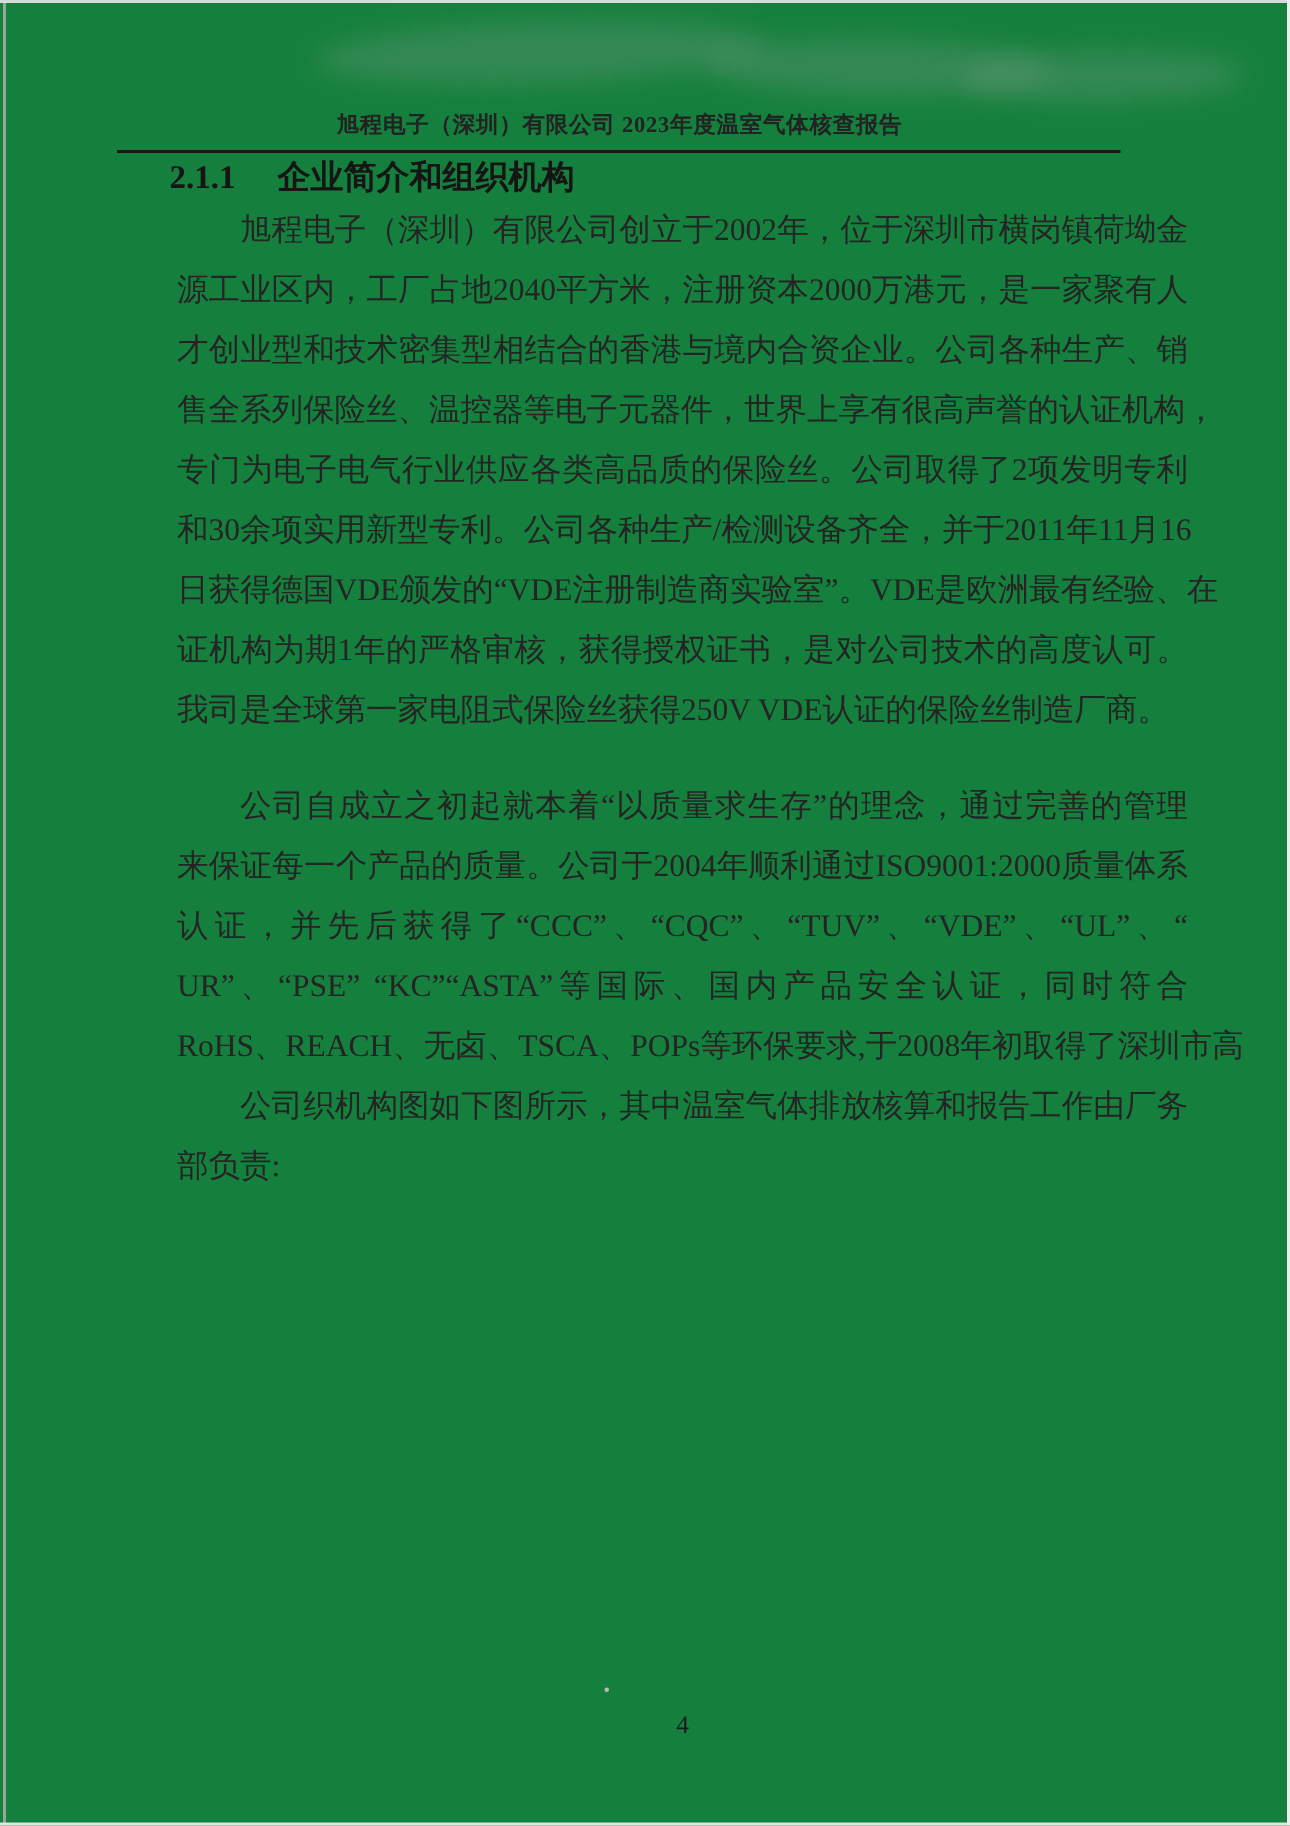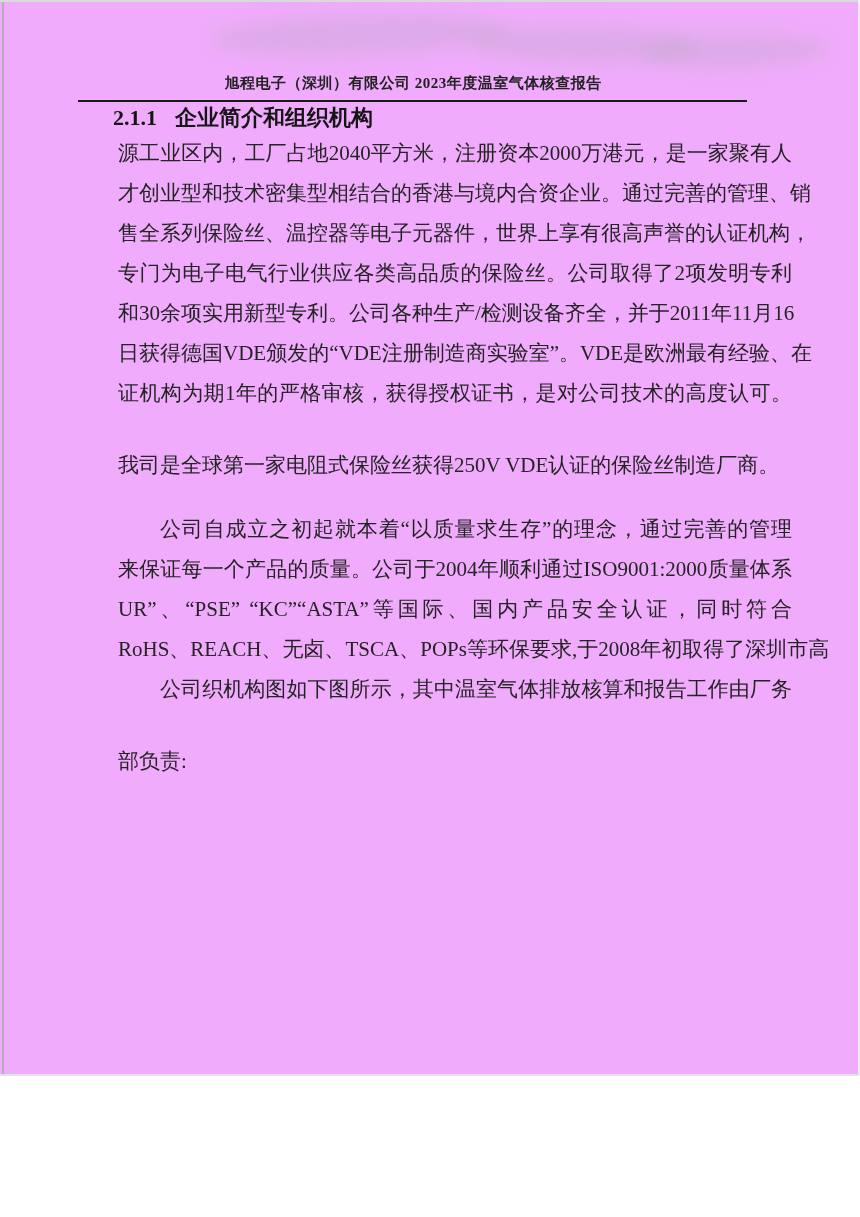--- a/index.html
+++ b/index.html
@@ -3,22 +3,22 @@
 <meta charset="utf-8">
 <style>
   html, body {
     margin: 0;
     padding: 0;
     background: #ffffff;
   }
   .page {
     position: relative;
     width: 860px;
-    height: 1076px;
-    background: #f0abfc;
+    height: 1217px;
+    background: #15803d;
     overflow: hidden;
     font-family: "Liberation Serif", "DejaVu Serif", serif;
     color: #1f1f1f;
   }
   
   .edge-left {
     position: absolute;
     left: 2px; top: 0;
     width: 2px; height: 1217px;
     background: #a9aeac;
@@ -81,21 +81,21 @@
 
   
   .section-heading {
     position: absolute;
     left: 113px; top: 103px;
     font-size: 22px;
     font-weight: bold;
     color: #151515;
     white-space: nowrap;
   }
-  .section-heading .num { margin-right: 18px; }
+  .section-heading .num { margin-right: 28px; }
 
   
   .body-text {
     position: absolute;
     left: 118px; top: 133px;
     width: 674px;
     font-size: 21px;
     color: #242424;
   }
   .para { margin: 0; }
@@ -107,21 +107,20 @@
     text-align: justify;
     text-align-last: justify;
     text-justify: inter-character;
     white-space: nowrap;
     overflow: visible;
   }
   .line.indent { text-indent: 2em; }
   .line.last {
     text-align: left;
     text-align-last: left;
-    margin-top: 32px;
   }
 
   
   .page-number {
     position: absolute;
     left: 118px; top: 1140px;
     width: 674px;
     text-align: center;
     font-size: 17px;
     color: #1a1a1a;
@@ -144,33 +143,35 @@
   <div class="doc-header">旭程电子（深圳）有限公司 2023年度温室气体核查报告</div>
   <div class="header-rule"></div>
 
   <div class="section-heading">
     <span class="num">2.1.1</span><span>企业简介和组织机构</span>
   </div>
 
   <div class="body-text">
 
     <div class="para">
+      <div class="line indent">旭程电子（深圳）有限公司创立于2002年，位于深圳市横岗镇荷坳金</div>
       <div class="line">源工业区内，工厂占地2040平方米，注册资本2000万港元，是一家聚有人</div>
-      <div class="line">才创业型和技术密集型相结合的香港与境内合资企业。通过完善的管理、销</div>
+      <div class="line">才创业型和技术密集型相结合的香港与境内合资企业。公司各种生产、销</div>
       <div class="line">售全系列保险丝、温控器等电子元器件，世界上享有很高声誉的认证机构，</div>
       <div class="line">专门为电子电气行业供应各类高品质的保险丝。公司取得了2项发明专利</div>
       <div class="line">和30余项实用新型专利。公司各种生产/检测设备齐全，并于2011年11月16</div>
       <div class="line">日获得德国VDE颁发的“VDE注册制造商实验室”。VDE是欧洲最有经验、在</div>
       <div class="line">证机构为期1年的严格审核，获得授权证书，是对公司技术的高度认可。</div>
       <div class="line last">我司是全球第一家电阻式保险丝获得250V VDE认证的保险丝制造厂商。</div>
     </div>
 
     <div class="para">
       <div class="line indent">公司自成立之初起就本着“以质量求生存”的理念，通过完善的管理</div>
       <div class="line">来保证每一个产品的质量。公司于2004年顺利通过ISO9001:2000质量体系</div>
+      <div class="line">认证，并先后获得了“CCC”、“CQC”、“TUV”、“VDE”、“UL”、“</div>
       <div class="line">UR”、“PSE” “KC”“ASTA”等国际、国内产品安全认证，同时符合</div>
       <div class="line">RoHS、REACH、无卤、TSCA、POPs等环保要求,于2008年初取得了深圳市高</div>
     </div>
 
     <div class="para tight">
       <div class="line indent">公司织机构图如下图所示，其中温室气体排放核算和报告工作由厂务</div>
       <div class="line last">部负责:</div>
     </div>
 
   </div>

